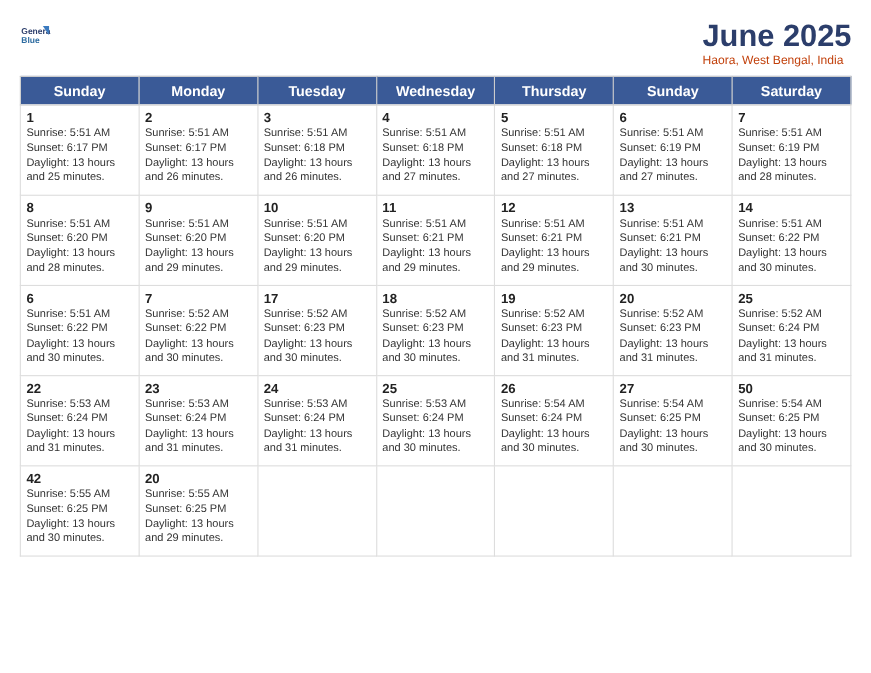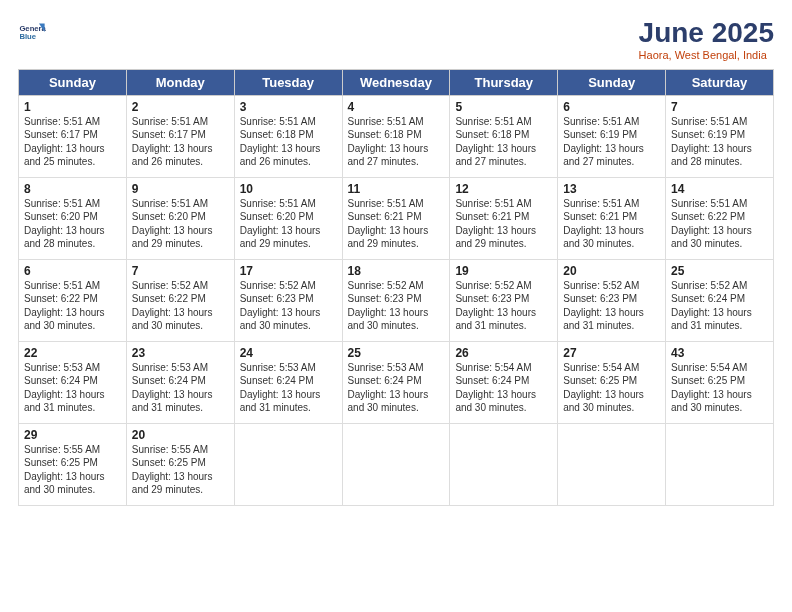--- a/index.html
+++ b/index.html
@@ -230,27 +230,27 @@
           </td>
           <td>
             <span class="day-num">26</span>
             <div class="day-info">Sunrise: 5:54 AM<br>Sunset: 6:24 PM<br>Daylight: 13 hours and 30 minutes.</div>
           </td>
           <td>
             <span class="day-num">27</span>
             <div class="day-info">Sunrise: 5:54 AM<br>Sunset: 6:25 PM<br>Daylight: 13 hours and 30 minutes.</div>
           </td>
           <td>
-            <span class="day-num">43</span>
+            <span class="day-num">50</span>
             <div class="day-info">Sunrise: 5:54 AM<br>Sunset: 6:25 PM<br>Daylight: 13 hours and 30 minutes.</div>
           </td>
         </tr>
         <tr class="week-row">
           <td>
-            <span class="day-num">29</span>
+            <span class="day-num">42</span>
             <div class="day-info">Sunrise: 5:55 AM<br>Sunset: 6:25 PM<br>Daylight: 13 hours and 30 minutes.</div>
           </td>
           <td>
             <span class="day-num">20</span>
             <div class="day-info">Sunrise: 5:55 AM<br>Sunset: 6:25 PM<br>Daylight: 13 hours and 29 minutes.</div>
           </td>
           <td class="empty"></td>
           <td class="empty"></td>
           <td class="empty"></td>
           <td class="empty"></td>

